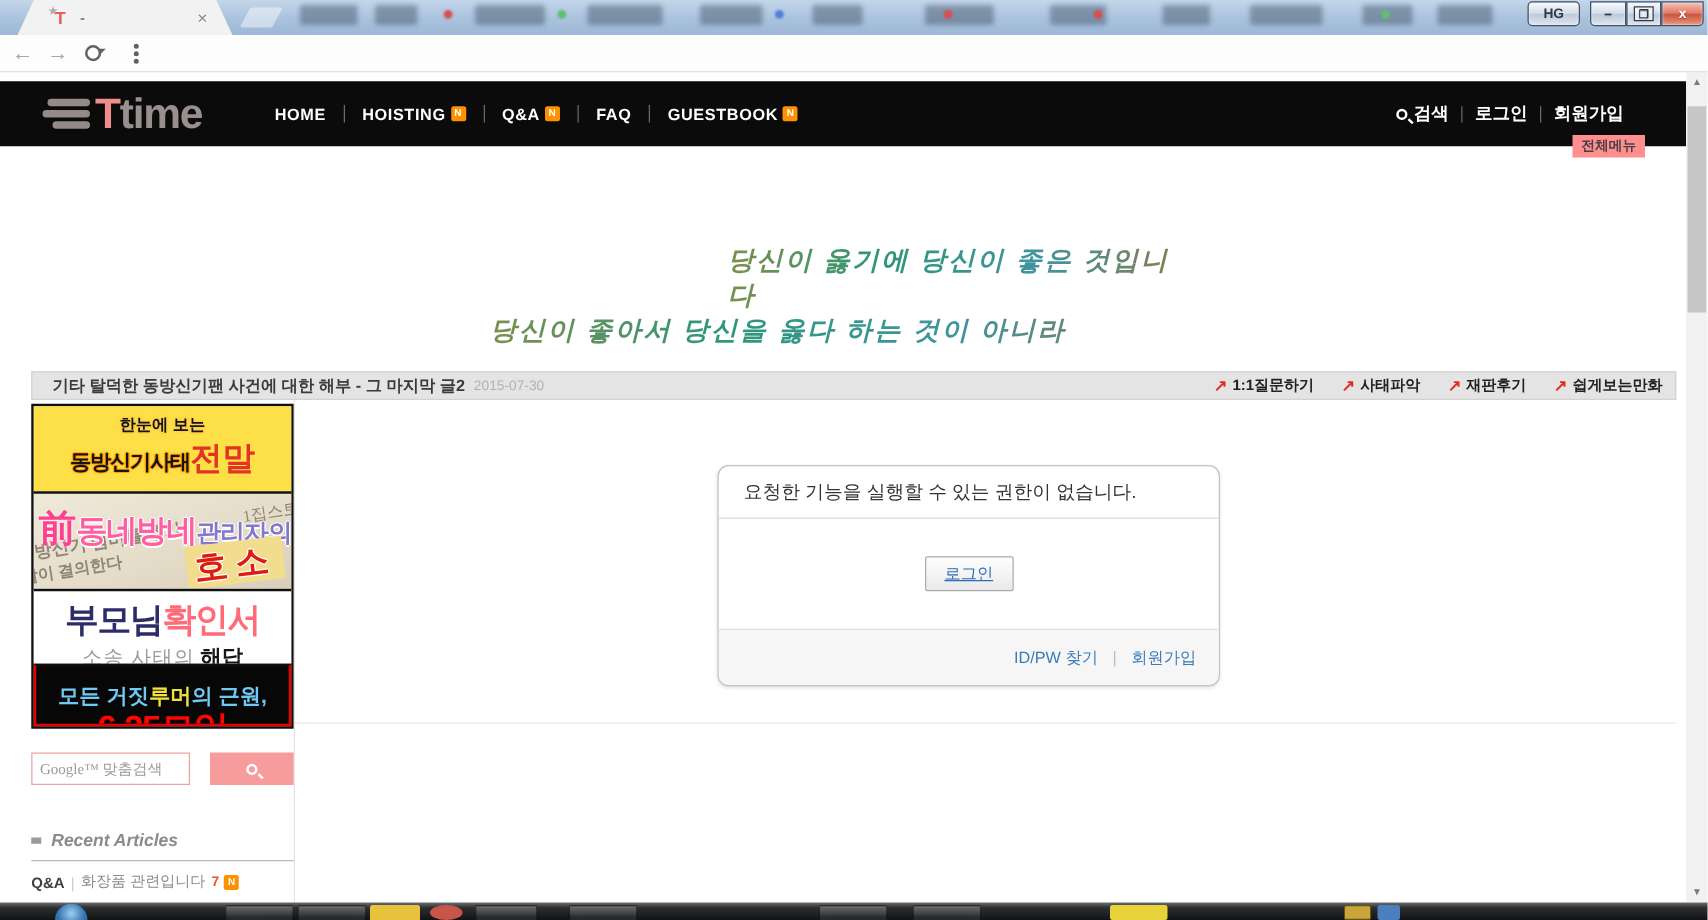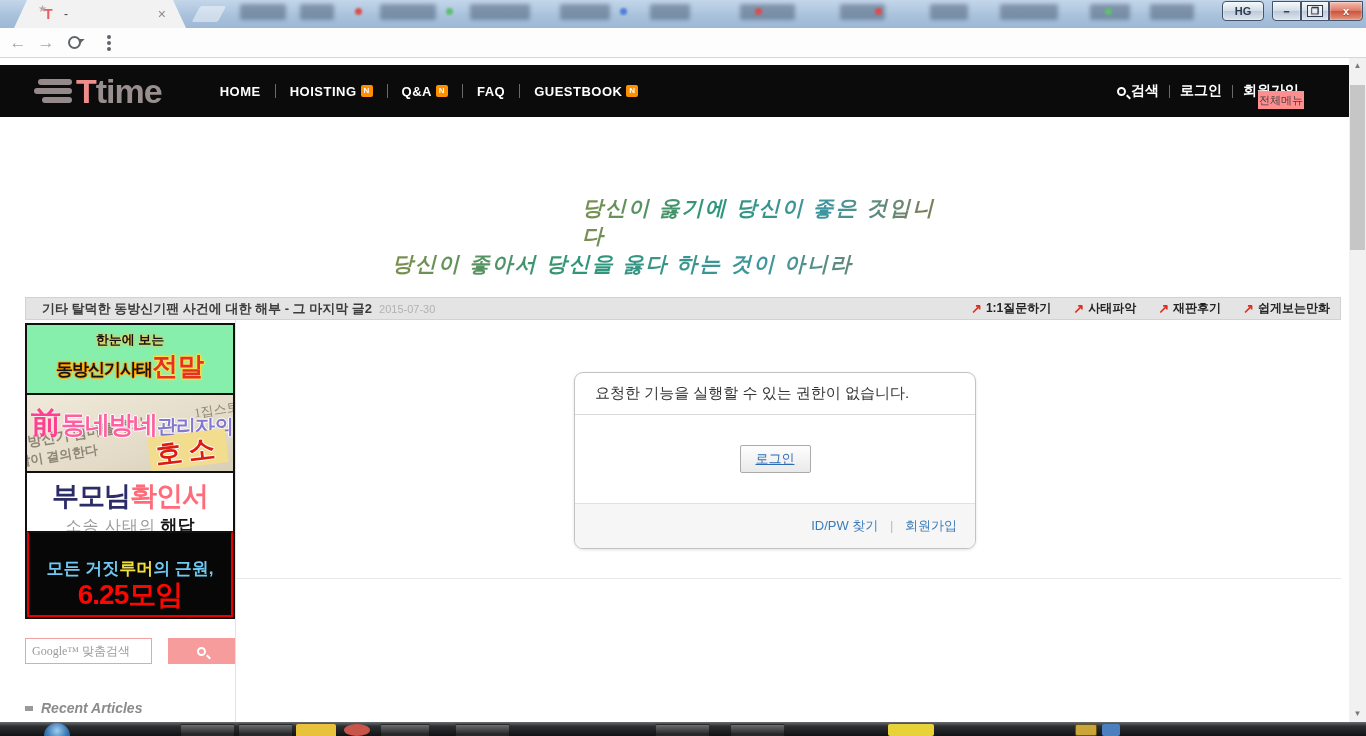--- a/index.html
+++ b/index.html
@@ -71,22 +71,22 @@
   .nav-sep { width:1px; height:14px; background:#6a6a6a; }
   .nbadge { display:inline-block; width:12px; height:12px; margin-left:4px; background:#ff9000;
     border-radius:2px; color:#fff; font-size:8px; font-weight:bold; line-height:12px; text-align:center; }
   .util { margin-left:auto; margin-right:40px; display:flex; align-items:center; }
   .util a { color:#fff; font-size:14px; font-weight:bold; text-decoration:none; padding:0 10px;
     display:flex; align-items:center; cursor:pointer; }
   .util .sep { width:1px; height:13px; background:#6a6a6a; }
   .mag { position:relative; width:9px; height:9px; border:2px solid #fff; border-radius:50%; margin-right:5px; }
   .mag::after { content:""; position:absolute; left:7px; top:7px; width:5px; height:2px; background:#fff;
     transform:rotate(45deg); }
-  .allmenu { position:absolute; left:1258px; top:33px; width:46px; height:18px; background:#ff8e8e;
-    color:#4a3f46; font-size:11px; font-weight:normal; text-align:center; line-height:18px; cursor:pointer; }
+  .allmenu { position:absolute; left:1258px; top:50px; width:58px; height:18px; background:#ff8e8e;
+    color:#4a3f46; font-size:11px; font-weight:bold; text-align:center; line-height:18px; cursor:pointer; }
 
   
   .calli-wrap { position:absolute; left:392px; top:128px; width:560px; }
   .calli { font-style:italic; font-weight:bold; font-size:21px; letter-spacing:2px; color:#43977a;
     background:linear-gradient(90deg,#7c8f4e,#2e9678,#3f95a0,#8a7a4a);
     -webkit-background-clip:text; background-clip:text; }
   @supports (-webkit-background-clip:text) { .calli { color:transparent; } }
   .calli.l2 { margin:8px 0 0 190px; }
 
   
@@ -101,21 +101,21 @@
   .quick .arr { color:#e22c1e; font-weight:bold; font-size:13px; margin-right:4px; }
 
   .cols { display:flex; }
   .sidebar { width:210px; flex:none; }
   .mainarea { flex:1; border-left:1px solid #e3e3e3; min-height:425px; position:relative; }
 
   
   .bstack { margin-top:3px; border:2px solid #101010; }
   .banner { position:relative; overflow:hidden; cursor:pointer; }
   .banner + .banner { border-top:2px solid #101010; }
-  .b1 { height:68px; background:#86efac; text-align:center; padding-top:6px; }
+  .b1 { height:68px; background:#fde047; text-align:center; padding-top:6px; }
   .b1 .s { font-size:13px; font-weight:bold; color:#141414;
     text-shadow:0 0 3px #ffc24d,0 0 3px #ffc24d; }
   .b1 .m { font-size:17px; font-weight:bold; color:#141414; letter-spacing:-1px;
     text-shadow:-1px 0 #ffa200,1px 0 #ffa200,0 -1px #ffa200,0 1px #ffa200,0 0 4px #ffc24d; }
   .b1 .r { font-size:26px; font-weight:bold; color:#e23324;
     text-shadow:-1px 0 #ffe04a,1px 0 #ffe04a,0 -1px #ffe04a,0 1px #ffe04a,0 0 4px #ffe04a; }
   .b2 { height:78px; background:linear-gradient(160deg,#efe9da 0%,#e4dcc8 60%,#d8cfb8 100%); }
   .b2 .frag { position:absolute; font-family:"Liberation Serif", serif; color:rgba(70,58,45,.55);
     transform:rotate(-9deg); white-space:nowrap; }
   .b2 .f1 { left:-14px; top:30px; font-size:14px; font-weight:bold; }
@@ -129,21 +129,21 @@
     text-shadow:-1px 0 #fff,1px 0 #fff,0 1px #fff,0 -1px #fff; letter-spacing:-1px; }
   .b2 .patch { position:absolute; right:6px; bottom:4px; width:78px; height:34px; background:#f1dd8d;
     transform:rotate(-7deg); text-align:center; }
   .b2 .hoso { font-size:27px; font-weight:bold; color:#dd1d10; letter-spacing:6px;
     text-shadow:-1px 0 #fff,1px 0 #fff,0 1px #fff,0 -1px #fff; }
   .b3 { height:60px; background:#fff; text-align:center; padding-top:5px; }
   .b3 .g { font-size:16px; color:#9b9b9b; letter-spacing:1px; }
   .b3 .k { font-size:17px; font-weight:bold; color:#161616; }
   .b3 .navy { font-size:27px; font-weight:bold; color:#2c2c68; letter-spacing:-1px; }
   .b3 .pink { font-size:27px; font-weight:bold; color:#ff6b78; letter-spacing:-1px; }
-  .b4 { height:86px; background:#070707; border:2px solid #e80000; text-align:center; padding-top:24px; }
+  .b4 { height:50px; background:#070707; border:2px solid #e80000; text-align:center; padding-top:12px; }
   .b4 .blue { font-size:17px; font-weight:bold; color:#6fc9f2; }
   .b4 .yell { font-size:17px; font-weight:bold; color:#f2e13c; }
   .b4 .big { font-size:28px; font-weight:bold; color:#fb0600; letter-spacing:-1px; line-height:30px; }
 
   
   .gsearch { display:flex; margin-top:19px; }
   .gsearch input { width:127px; height:26px; border:1px solid #f0a2a2; padding:0 6px; font-size:12px;
     color:#444; outline:none; }
   .gsearch input::placeholder { color:#9a9a9a; font-family:"Liberation Serif", serif; }
   .gsearch .btn { margin-left:16px; width:67px; height:26px; background:#f69c9c; border:none;

